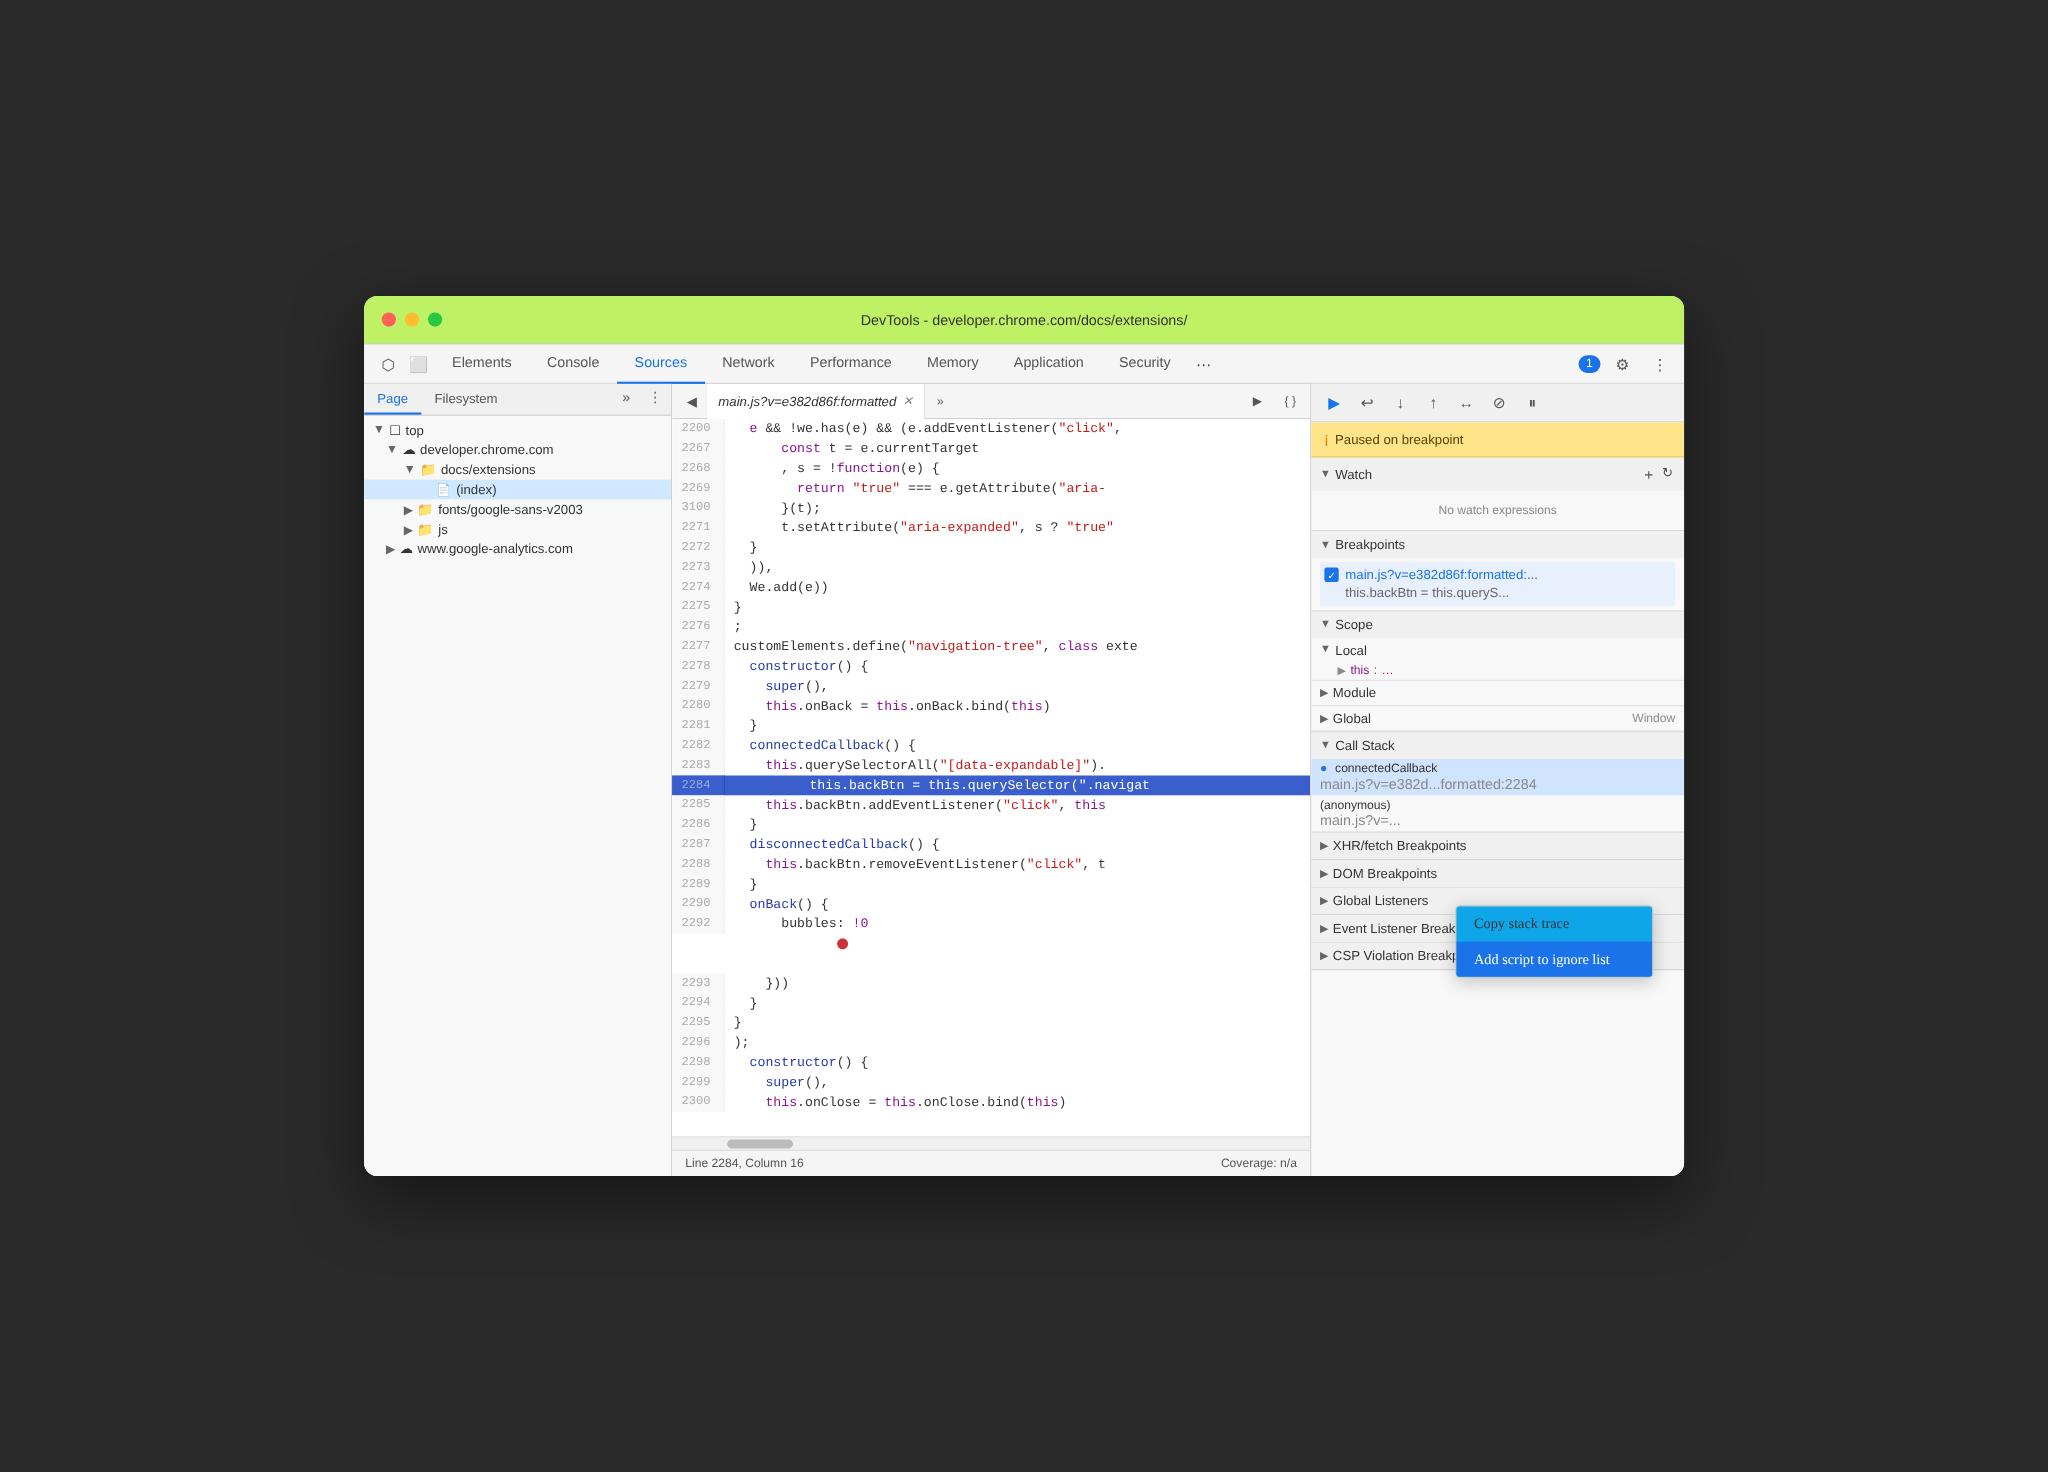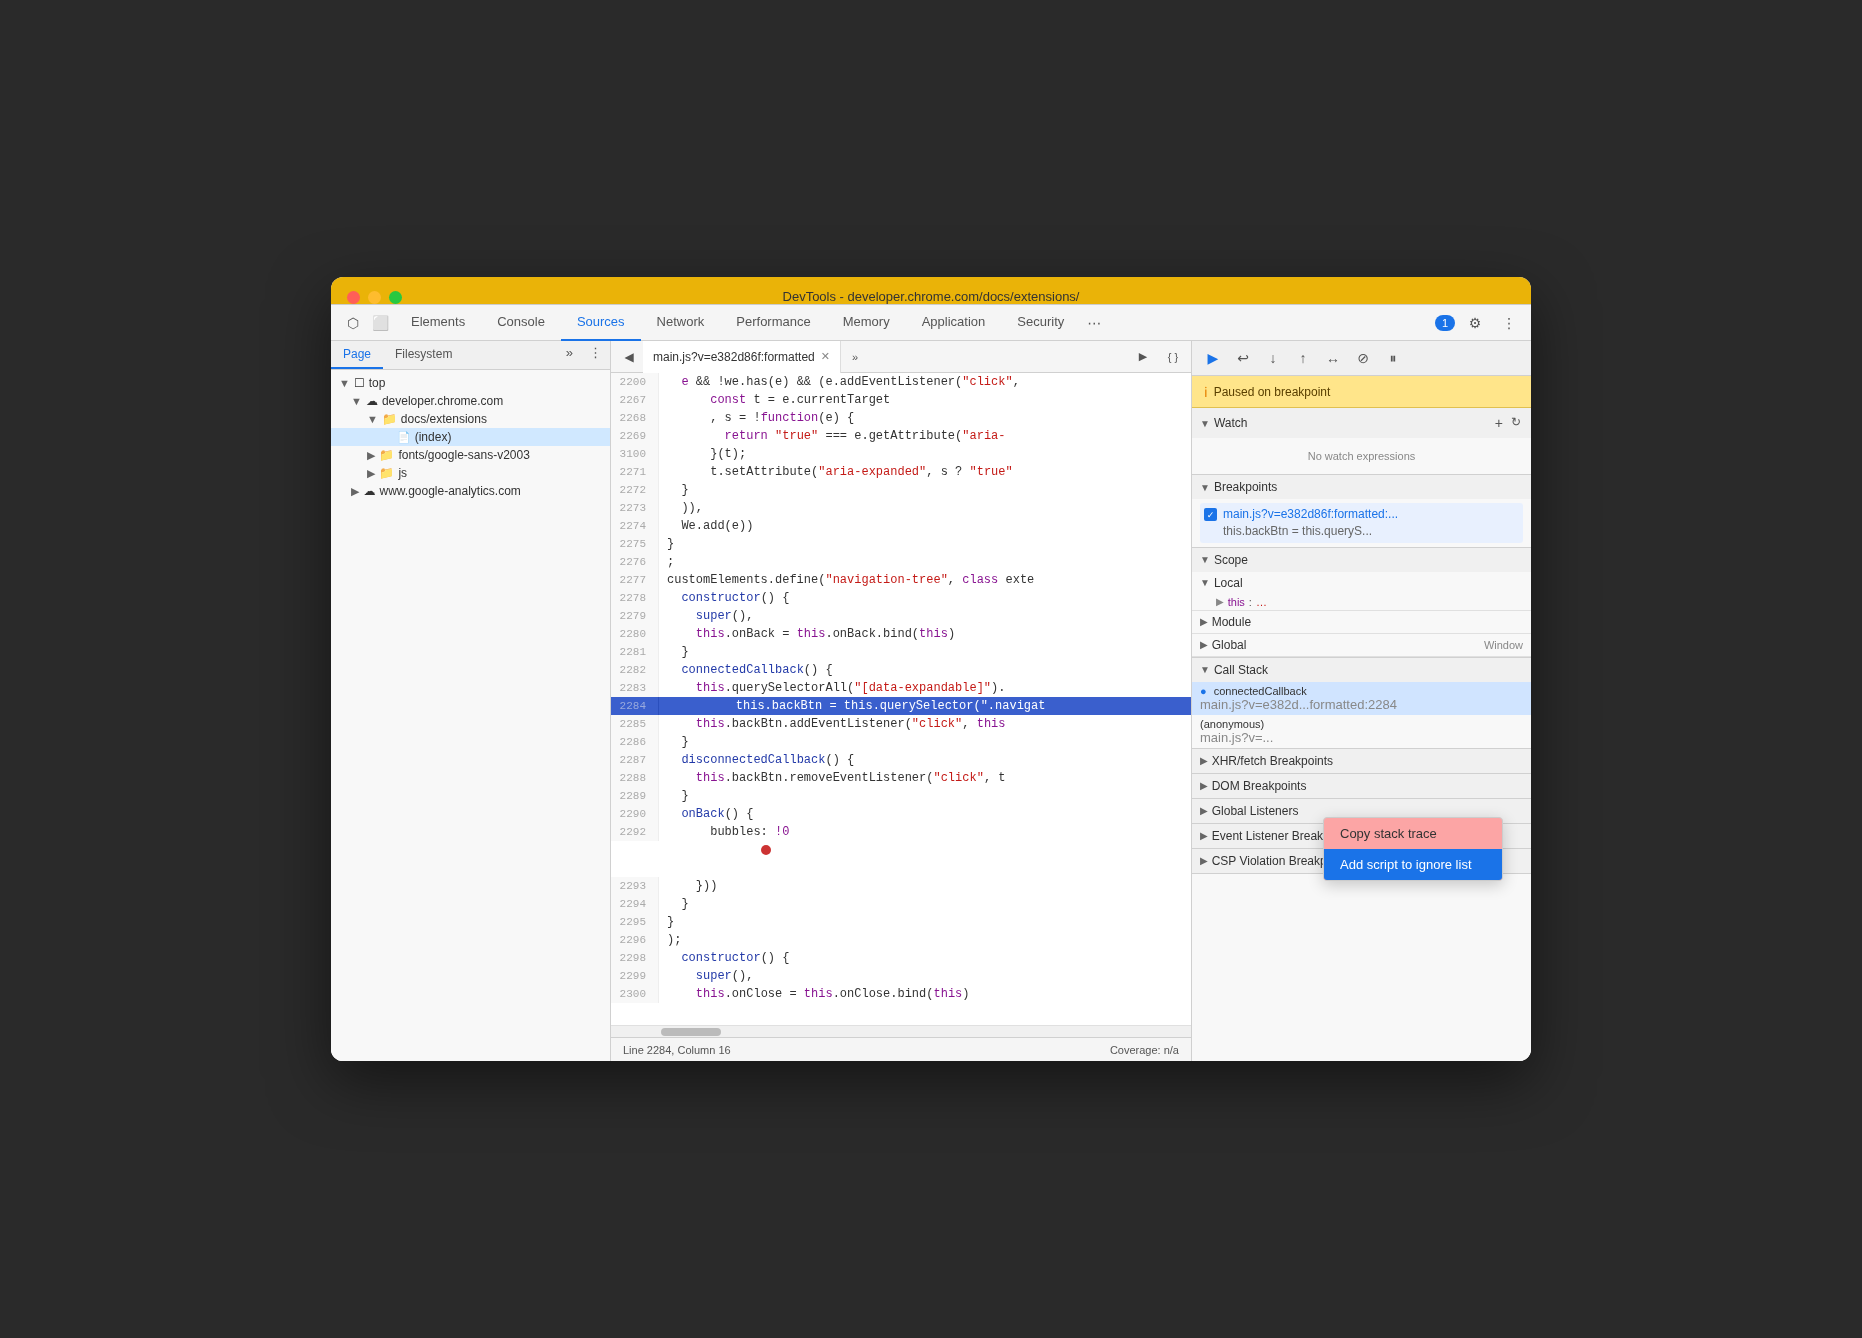--- a/index.html
+++ b/index.html
@@ -13,24 +13,24 @@
     }
     .window {
       width: 1200px;
       background: #f0f0f0;
       border-radius: 12px;
       box-shadow: 0 20px 60px rgba(0,0,0,0.5);
       overflow: hidden;
       position: relative;
     }
     .titlebar {
-      background: #eab308;
-      height: 28px;
-      display: flex;
-      align-items: flex-end;
+      background: #bef264;
+      height: 44px;
+      display: flex;
+      align-items: center;
       padding: 0 16px;
       border-bottom: 1px solid #ccc;
       position: relative;
     }
     .traffic-lights {
       display: flex;
       gap: 8px;
       align-items: center;
     }
     .tl { width: 13px; height: 13px; border-radius: 50%; }
@@ -149,21 +149,21 @@
       display: flex;
       align-items: center;
       padding: 0 10px;
       height: 32px;
       font-size: 12px;
       color: #555;
       cursor: pointer;
       border-right: 1px solid #ddd;
       gap: 6px;
     }
-    .editor-tab.active { background: #fff; color: #333; }
+    .editor-tab.active { background: #fff; color: #333; font-style: italic; }
     .editor-close { font-size: 11px; color: #888; cursor: pointer; }
     .code-area {
       flex: 1;
       overflow: auto;
       background: #fff;
       font-family: 'Monaco', 'Menlo', 'Courier New', monospace;
       font-size: 12px;
     }
     .code-line {
       display: flex;
@@ -301,27 +301,28 @@
       font-size: 11px;
       cursor: pointer;
     }
     .call-stack-fn { color: #333; font-weight: 500; }
     .call-stack-file { color: #888; font-size: 13px; }
     .call-stack-item.active { background: #d0e4ff; }
     .call-stack-icon { color: #1a73e8; margin-right: 4px; }
     
     .context-menu {
       position: absolute;
-      background: #fca5a5;
+      background: #0ea5e9;
       border: 1px solid #ccc;
       border-radius: 4px;
       box-shadow: 0 4px 16px rgba(0,0,0,0.2);
       z-index: 100;
       overflow: hidden;
       min-width: 180px;
+      font-family: Liberation Serif, serif;
     }
     .ctx-item {
       padding: 8px 16px;
       font-size: 13px;
       cursor: pointer;
       color: #333;
     }
     .ctx-item.blue-btn {
       background: #1a73e8;
       color: #fff;

